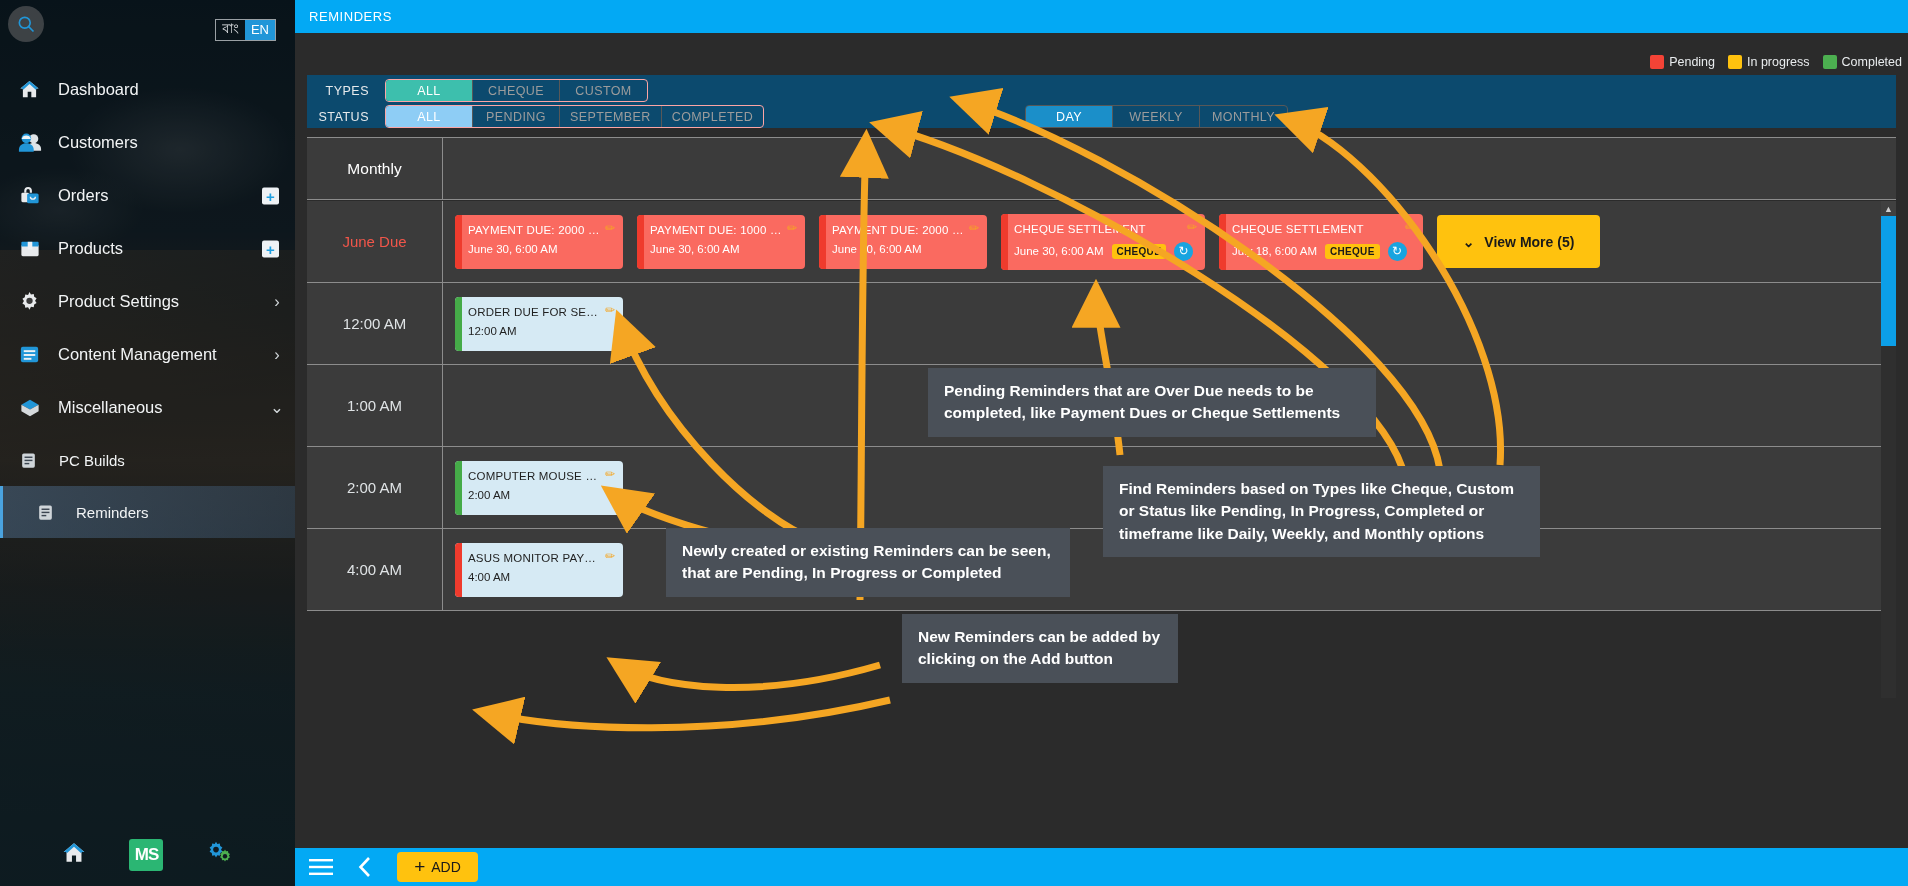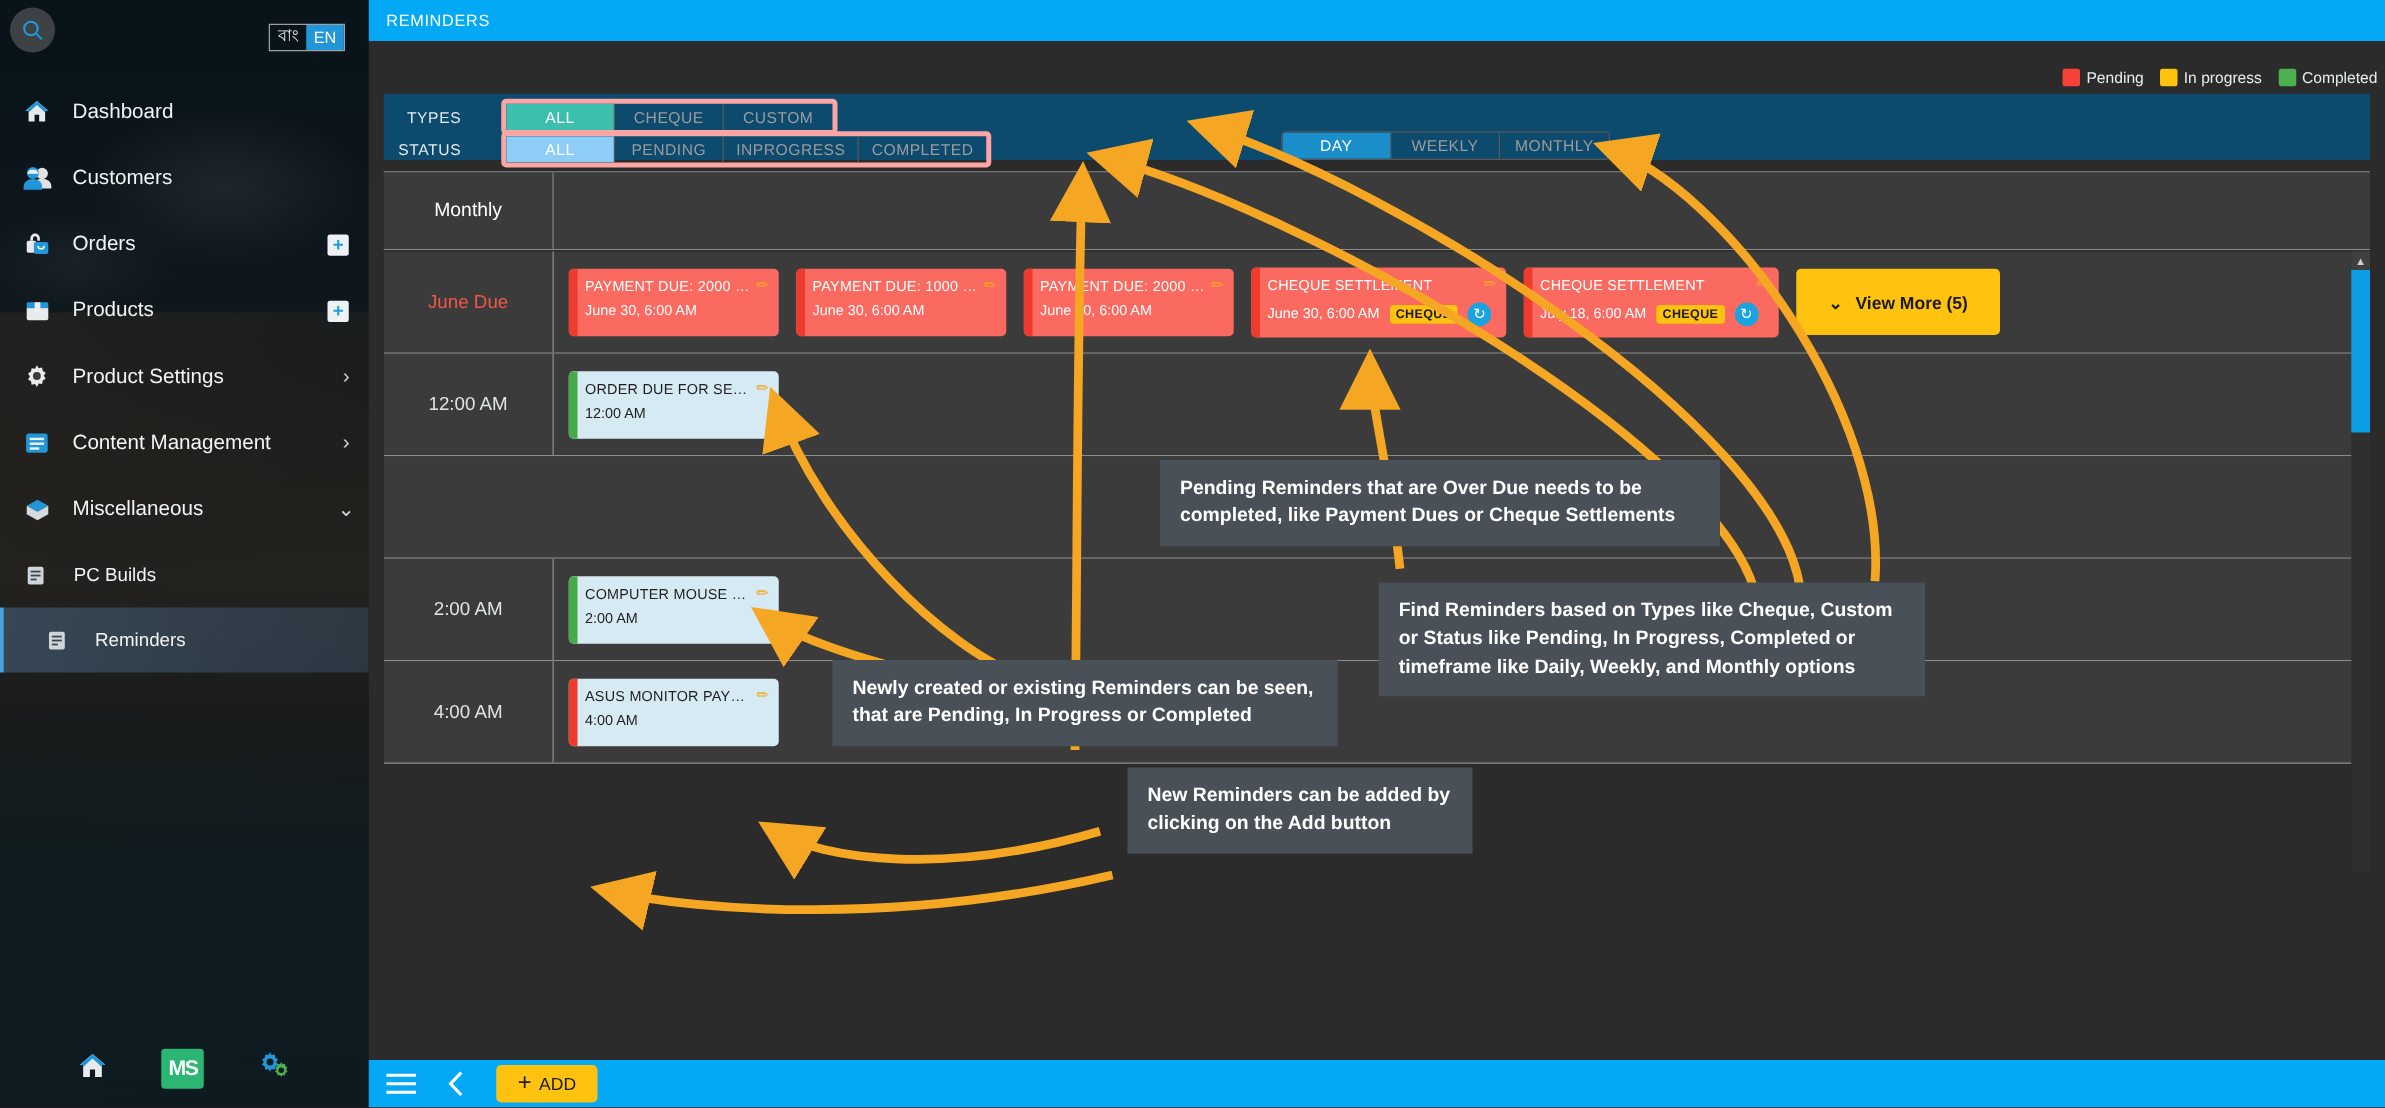--- a/index.html
+++ b/index.html
@@ -93,21 +93,21 @@
   .legend .li { display: flex; align-items: center; gap: 5px; }
   .legend .sw { width: 14px; height: 14px; border-radius: 2px; }
 
   .filterbar {
     position: absolute; left: 12px; top: 42px; width: 1589px; height: 53px;
     background: #0c4a6e;
     display: flex; align-items: center;
   }
   .frow { position: absolute; display: flex; align-items: center; }
   .frow .flabel { color: #e7eaec; font-size: 12.5px; letter-spacing: .5px; width: 62px; text-align: right; }
-  .seggrp { display: flex; margin-left: 32px; border: 4px solid #fca5a5; border-radius: 4px; overflow: hidden; }
+  .seggrp { display: flex; margin-left: 16px; border: 1px solid #fca5a5; border-radius: 4px; overflow: hidden; }
   .seg2 {
     padding: 0 10px; height: 21px; min-width: 87px;
     display: flex; align-items: center; justify-content: center;
     font-size: 12.5px; color: #9c9c9c; border-right: 1px solid #585858;
     letter-spacing: .4px; background: transparent;
   }
   .seg2:last-child { border-right: none; }
   .seg2.on-teal { background: #3dbfad; color: #fff; }
   .seg2.on-lblue { background: #8ecdf5; color: #fff; }
   .seg2.on-blue { background: #1b8fc9; color: #fff; }
@@ -390,21 +390,21 @@
           <span class="seg2 on-teal">ALL</span>
           <span class="seg2">CHEQUE</span>
           <span class="seg2">CUSTOM</span>
         </span>
       </div>
       <div class="frow" style="left:0; top:30px;">
         <span class="flabel">STATUS</span>
         <span class="seggrp">
           <span class="seg2 on-lblue">ALL</span>
           <span class="seg2">PENDING</span>
-          <span class="seg2">INPROGRESS</span>
+          <span class="seg2">SEPTEMBER</span>
           <span class="seg2">COMPLETED</span>
         </span>
       </div>
       <div class="frow" style="left:718px; top:30px;">
         <span class="tfgrp">
           <span class="seg2 on-blue">DAY</span>
           <span class="seg2">WEEKLY</span>
           <span class="seg2">MONTHLY</span>
         </span>
       </div>
@@ -480,20 +480,21 @@
               <span class="pencil">✏</span>
               <div class="ttl">ORDER DUE FOR SEPTEMBER ...</div>
               <div class="sub">
                   <span>12:00 AM</span>
                 </div>
             </div>
           </div>
         </div>
 
         <div class="row">
+          <div class="tcell">1:00 AM</div>
           <div class="cells"></div>
         </div>
 
         <div class="row">
           <div class="tcell">2:00 AM</div>
           <div class="cells">
             <div class="card lblue">
               <span class="bar"></span>
               <span class="pencil">✏</span>
               <div class="ttl">COMPUTER MOUSE STOCK PA...</div>

